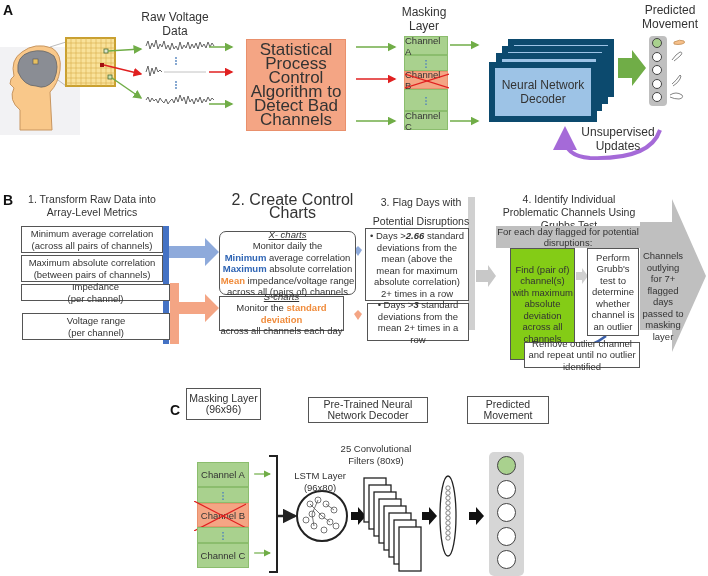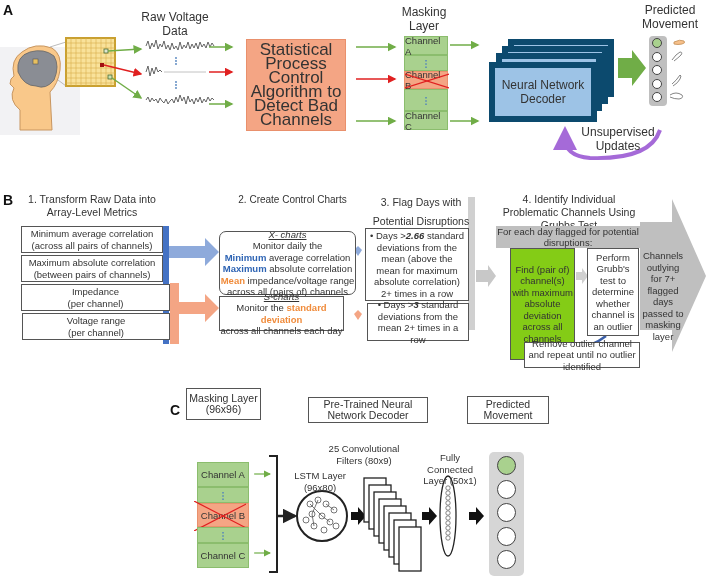--- a/index.html
+++ b/index.html
@@ -240,30 +240,30 @@
   <div class="abs t10 ctr" style="left:22px;top:193px;width:140px;font-size:10.5px;line-height:13px;">1. Transform Raw Data into Array-Level Metrics</div>
 
   <div class="box t10" style="left:21px;top:226px;width:142px;height:27px;">
     <span>Minimum average correlation</span>
     <span>(across all pairs of channels)</span>
   </div>
   <div class="box t10" style="left:21px;top:255px;width:142px;height:27px;">
     <span>Maximum absolute correlation</span>
     <span>(between pairs of channels)</span>
   </div>
-  <div class="box t10" style="left:21px;top:284px;width:149px;height:27px;">
+  <div class="box t10" style="left:21px;top:284px;width:149px;height:17px;">
     <span>Impedance</span>
     <span>(per channel)</span>
   </div>
   <div class="box t10" style="left:22px;top:313px;width:148px;height:27px;">
     <span>Voltage range</span>
     <span>(per channel)</span>
   </div>
 
-  <div class="abs t10 ctr" style="left:230px;top:193px;width:125px;font-size:10px;line-height:13px;">2. Create Control Charts</div>
+  <div class="abs t10 ctr" style="left:230px;top:193px;width:125px;font-size:16px;line-height:13px;">2. Create Control Charts</div>
   <div class="box t10" style="left:219px;top:231px;width:137px;height:64px;border-radius:7px;">
     <span class="u">X- charts</span>
     <span>Monitor daily the</span>
     <span><span class="blue">Minimum</span><span> average correlation</span></span>
     <span><span class="blue">Maximum</span><span> absolute correlation</span></span>
     <span><span class="orange">Mean</span><span> impedance/voltage range</span></span>
     <span>across all (pairs of) channels</span>
   </div>
   <div class="box t10" style="left:219px;top:296px;width:125px;height:35px;">
     <span class="u">S-charts</span>
@@ -297,22 +297,21 @@
     <span>Channel B</span>
     <svg width="52" height="30" style="left:-4px;top:-3px;">
         <line x1="0" y1="0" x2="58" y2="30" stroke="#e02020" stroke-width="1.2"></line>
         <line x1="0" y1="30" x2="58" y2="0" stroke="#e02020" stroke-width="1.2"></line>
       </svg>
   </div>
   <div class="mask-cell" style="left:197px;top:527px;width:52px;height:16px;color:#4f81bd;font-weight:bold;">⋮</div>
   <div class="mask-cell" style="left:197px;top:543px;width:52px;height:25px;">Channel C</div>
 
   <div class="abs t10 ctr" style="left:290px;top:470px;width:60px;">LSTM Layer (96x80)</div>
-  <div class="abs t10 ctr" style="left:328px;top:443px;width:72px;">25 Convolutional Filters (80x9)</div>
-  <div class="abs t10 ctr" style="left:420px;top:452px;width:60px;">Fully Connected Layer (50x1)</div>
+  <div class="abs t10 ctr" style="left:340px;top:443px;width:72px;">25 Convolutional Filters (80x9)</div>
   <div id="nodesC" class="abs" style="left:497px;top:456px;width:20px;">
       <div style="width: 19px; height: 19px; border-radius: 50%; box-sizing: border-box; border: 1px solid rgb(68, 68, 68); margin-bottom: 4.5px; background: rgb(169, 209, 142);"></div>
       <div style="width: 19px; height: 19px; border-radius: 50%; box-sizing: border-box; border: 1px solid rgb(68, 68, 68); margin-bottom: 4.5px; background: rgb(255, 255, 255);"></div>
       <div style="width: 19px; height: 19px; border-radius: 50%; box-sizing: border-box; border: 1px solid rgb(68, 68, 68); margin-bottom: 4.5px; background: rgb(255, 255, 255);"></div>
       <div style="width: 19px; height: 19px; border-radius: 50%; box-sizing: border-box; border: 1px solid rgb(68, 68, 68); margin-bottom: 4.5px; background: rgb(255, 255, 255);"></div>
       <div style="width: 19px; height: 19px; border-radius: 50%; box-sizing: border-box; border: 1px solid rgb(68, 68, 68); margin-bottom: 4.5px; background: rgb(255, 255, 255);"></div>
     </div>
 </div>
 
 </body></html>

